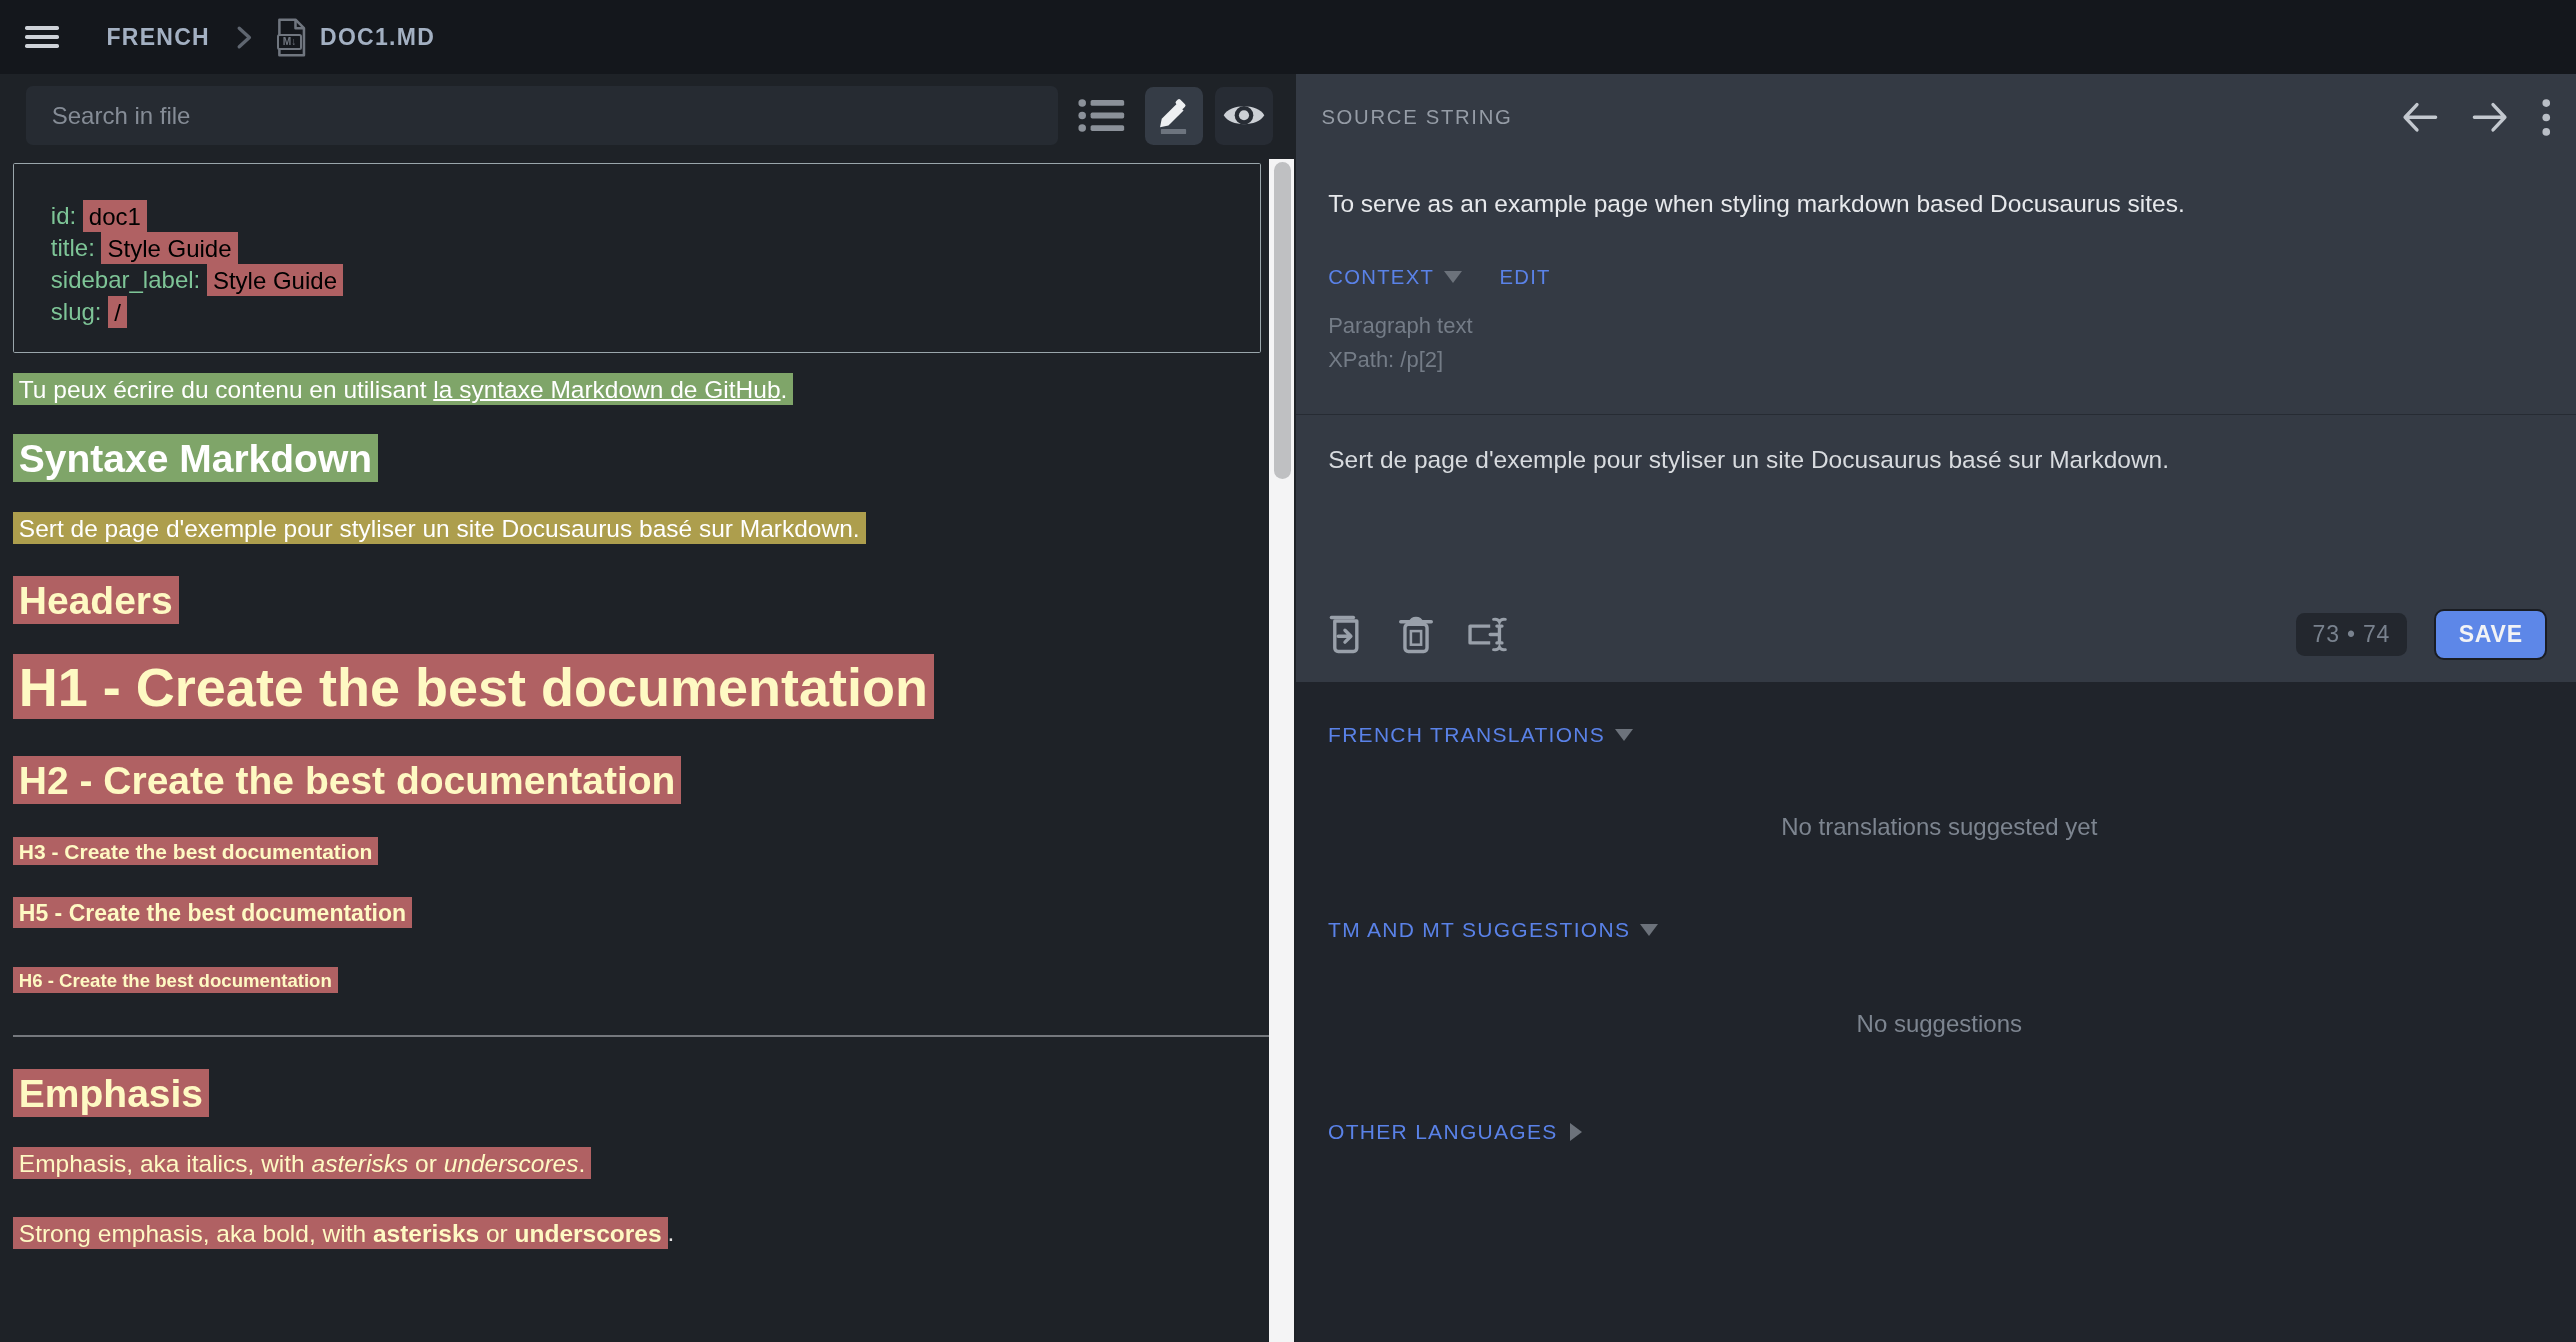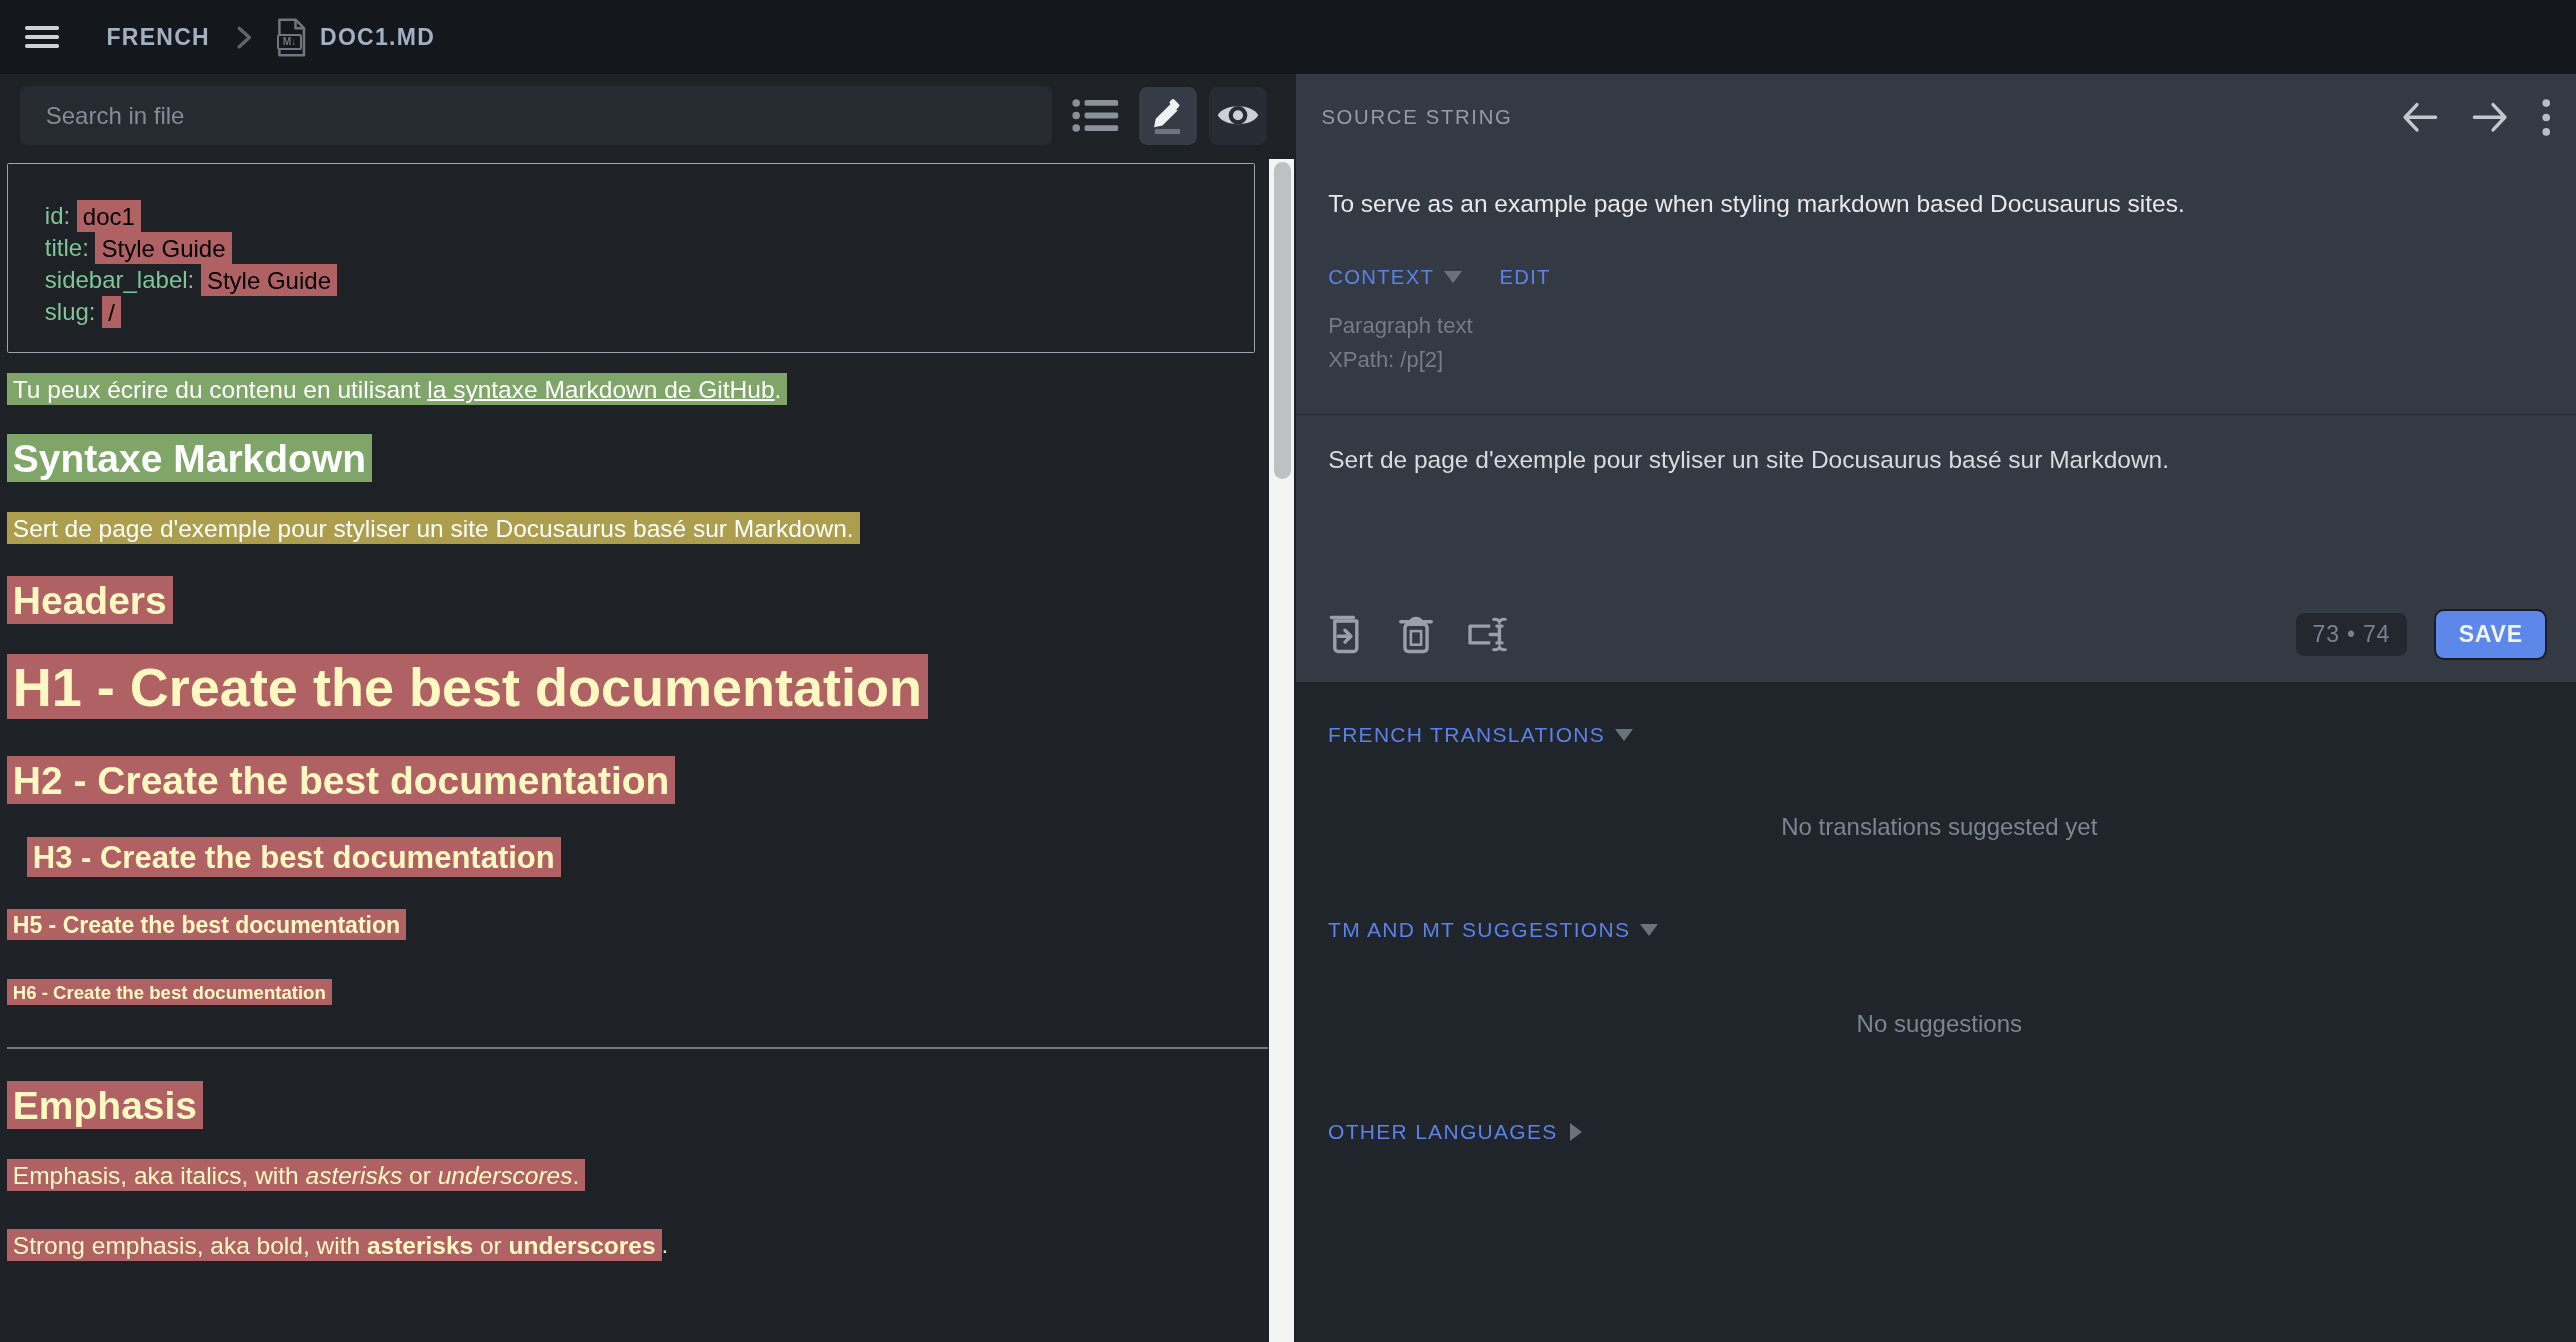--- a/index.html
+++ b/index.html
@@ -15,21 +15,21 @@
   .crumb { color:#a3b0c2; font-size:23px; font-weight:bold; letter-spacing:1.3px; margin-left:47px; cursor:pointer; }
   .crumb-chevron { margin:0 22px 0 25.4px; display:flex; align-items:center; }
   .fileicon { position:relative; width:30.5px; height:41px; margin-right:13.5px; }
   .fileicon svg { position:absolute; left:0; top:0; }
   .fileicon .badge { position:absolute; left:0.8px; top:17px; width:25.4px; height:16px;
                      border:2.1px solid #70767f; border-radius:2.5px; color:#70767f;
                      font-size:10.2px; font-weight:bold; text-align:center; line-height:12px; background:#14171c; }
   .filecrumb { color:#a3b0c2; font-size:23px; font-weight:bold; letter-spacing:1.3px; cursor:pointer; }
 
   
-  .left-panel { position:absolute; left:0; top:74px; width:1296px; height:1268px;
+  .left-panel { position:absolute; left:6px; top:74px; width:1296px; height:1268px;
                 background:var(--panel_bg,#1e2227); overflow:hidden; }
   .search-row { display:flex; align-items:center; padding:12px 29px 0 20.3px; }
   .search-input { width:1044px; height:59px; background:#262b32; border:none; border-radius:6.8px;
                   color:#c6ccd4; font-size:24px; padding:0 25.4px; outline:none;
                   font-family:"Liberation Sans",sans-serif; }
   .search-input::placeholder { color:#858c96; }
   .icon-btn { width:59px; height:58px; border:none; border-radius:8.5px; display:flex;
               align-items:center; justify-content:center; cursor:pointer; background:transparent; }
   .list-btn { margin-left:15.2px; }
   .pencil-btn { margin-left:13.5px; background:#353c46; }
@@ -45,21 +45,21 @@
   .hl-green { background:var(--green_hl,#7fa569); color:#fff; }
   .hl-olive { background:var(--olive_hl,#ad9e4d); color:#fff; }
   .doc p { font-size:24.5px; }
   .doc .p1 { margin-top:22px; }
   .doc a.mdlink { color:#fff; text-decoration:underline; cursor:pointer; }
   .h-syntaxe { margin-top:33px; font-size:39px; font-weight:bold; }
   .p2 { margin-top:34px; }
   .h-headers { margin-top:36px; font-size:39px; font-weight:bold; }
   .h1 { margin-top:33px; font-size:54px; font-weight:bold; }
   .h2 { margin-top:41px; font-size:39px; font-weight:bold; }
-  .h3 { margin-top:37px; font-size:31px; font-weight:bold;margin-left:20px; }
+  .h3 { margin-top:37px; font-size:21px; font-weight:bold; }
   .h4 { margin-top:36px; font-size:26px; font-weight:bold; }
   .h5 { margin-top:36px; font-size:23px; font-weight:bold; }
   .h6 { margin-top:43px; font-size:18.6px; font-weight:bold; }
   .doc hr { margin-top:44px; width:1261px; border:none; border-top:2.5px solid #75787d; }
   .h-emphasis { margin-top:34px; font-size:39px; font-weight:bold; }
   .p-em { margin-top:34px; }
   .p-strong { margin-top:42px; }
   .p-strong .dot { color:#e8e6e6; }
 
   

